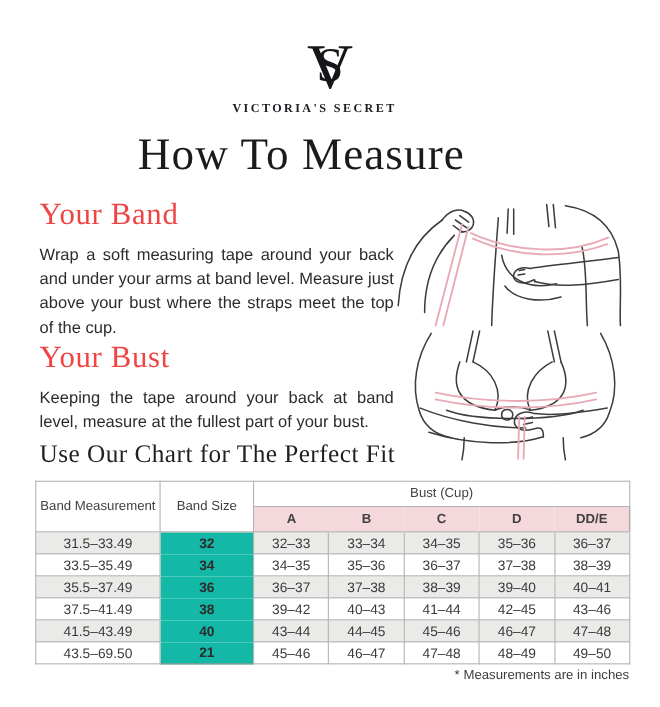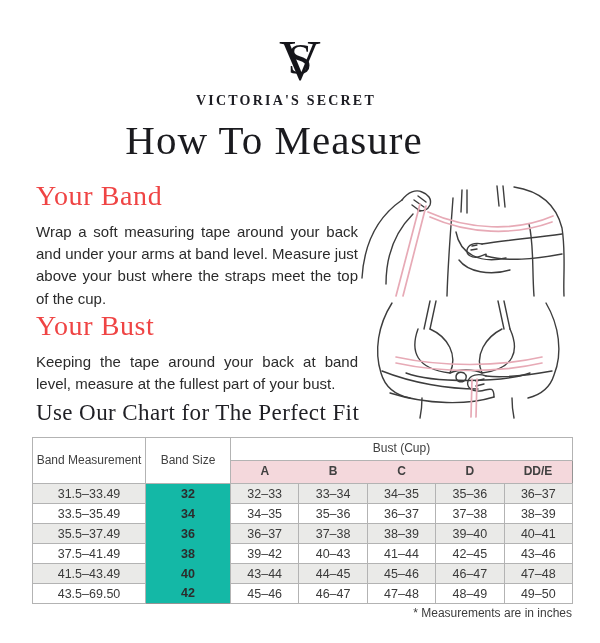--- a/index.html
+++ b/index.html
@@ -12,21 +12,21 @@
   .logo-wrap { position:absolute; top:34px; left:0; width:600px; text-align:center; }
   .monogram { display:inline-block; position:relative; width:70px; height:60px; }
   .monogram .glyph-s, .monogram .glyph-v {
     position:absolute; left:0; width:70px; text-align:center;
     font-family:"Liberation Serif", serif; color:#15151a; line-height:1;
   }
   .monogram .glyph-v { top:-2px; font-size:58px; letter-spacing:0; }
   .monogram .glyph-s { top:4px; font-size:44px; }
   .brand {
     position:absolute; top:93px; left:0; width:572px; text-align:center;
-    font-family:"Liberation Serif", serif; font-size:14px; letter-spacing:2.2px;
+    font-family:"Liberation Serif", serif; font-size:11px; letter-spacing:2.2px;
     color:#1c1c22; font-weight:600;
   }
   .page-title {
     position:absolute; top:116px; left:0; width:548px; text-align:center;
     font-family:"Liberation Serif", serif; font-weight:400; font-size:41px;
     letter-spacing:1px; color:#1b1b1f;
   }
   
   .section-heading {
     font-family:"Liberation Serif", serif; font-weight:400; font-size:28px;
@@ -234,21 +234,21 @@
           <td class="plain">41.5–43.49</td>
           <td class="size-cell">40</td>
           <td class="plain">43–44</td>
           <td class="plain">44–45</td>
           <td class="plain">45–46</td>
           <td class="plain">46–47</td>
           <td class="plain">47–48</td>
         </tr>
         <tr class="odd">
           <td class="plain">43.5–69.50</td>
-          <td class="size-cell">42</td>
+          <td class="size-cell">21</td>
           <td class="plain">45–46</td>
           <td class="plain">46–47</td>
           <td class="plain">47–48</td>
           <td class="plain">48–49</td>
           <td class="plain">49–50</td>
         </tr>
       </tbody>
   </table>
 
   <div class="footnote">* Measurements are in inches</div>

